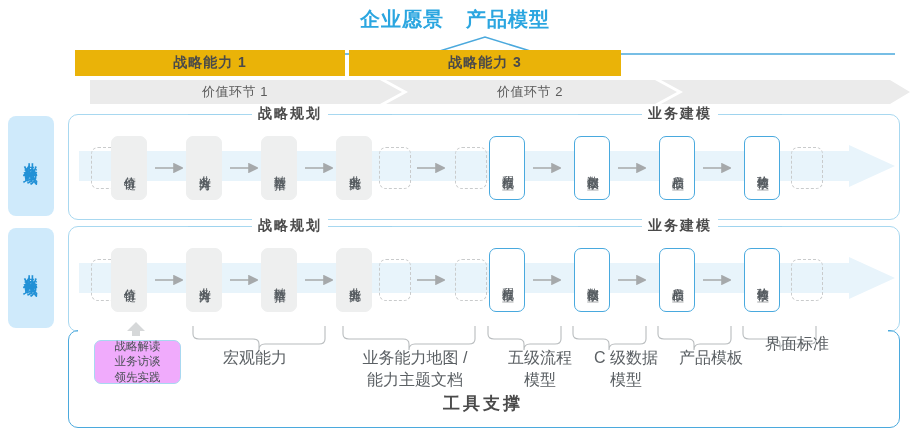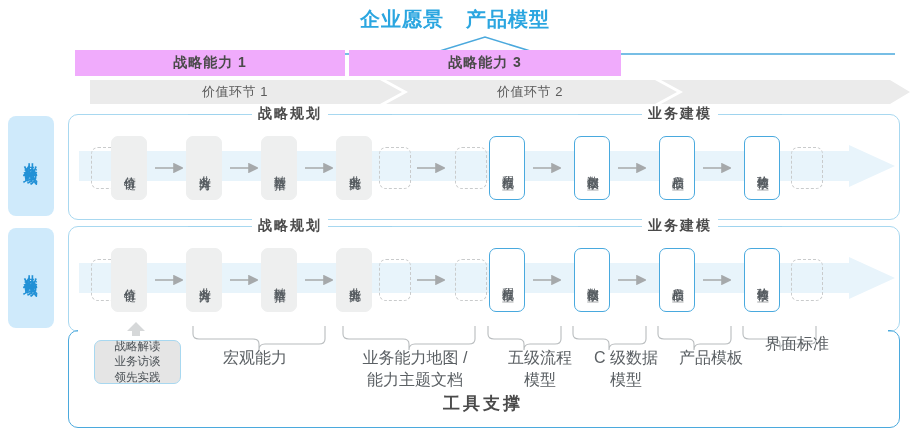--- a/index.html
+++ b/index.html
@@ -13,21 +13,21 @@
   
   .top-titles{position:absolute;left:0;top:4px;width:910px;height:30px;
     display:flex;justify-content:center;align-items:center;gap:22px;}
   .top-title{color:#2ba6e0;font-size:20px;font-weight:bold;letter-spacing:1px;}
 
   
   .tent{position:absolute;left:75px;top:34px;width:820px;height:22px;}
 
   
   .cap-row{position:absolute;left:75px;top:50px;width:820px;height:26px;display:flex;}
-  .cap{height:26px;background:#f0abfc;color:#4a4a4a;font-size:14px;font-weight:bold;
+  .cap{height:26px;background:#eab308;color:#4a4a4a;font-size:14px;font-weight:bold;
     display:flex;align-items:center;justify-content:center;margin-right:4px;letter-spacing:1px;}
   .cap:last-child{margin-right:0;}
 
   
   .vc-row{position:absolute;left:90px;top:80px;width:820px;height:24px;}
   .vc-label{position:absolute;top:0;height:24px;display:flex;align-items:center;
     justify-content:center;color:#5a5a5a;font-size:13px;z-index:3;letter-spacing:.5px;}
 
   
   .domain-tag{position:absolute;left:8px;width:46px;background:#cfeafb;
@@ -64,21 +64,21 @@
   .node.blue{background:#ffffff;border:1.5px solid #49a9de;}
   .node.dash{background:transparent;border:1.5px dashed #c9cbcc;width:30px;height:40px;}
 
   .arrow{position:absolute;z-index:5;width:28px;height:10px;}
 
   
   .brace{position:absolute;z-index:4;}
   .tool-label{position:absolute;text-align:center;color:#5b6064;font-size:16px;
     line-height:1.35;z-index:5;}
   .tool-box{position:absolute;border:1.2px solid #a8d8f0;border-radius:7px;
-    background:#e5e5e5;text-align:center;color:#4a5055;font-size:11.5px;line-height:1.35;
+    background:#f0abfc;text-align:center;color:#4a5055;font-size:11.5px;line-height:1.35;
     display:flex;align-items:center;justify-content:center;z-index:6;}
 
   
   .support{position:absolute;left:68px;top:330px;width:830px;height:96px;
     border:1.5px solid #4ba9dd;border-radius:10px;background:transparent;}
   .support-title{position:absolute;left:68px;top:392px;width:830px;text-align:center;
     color:#4a4a4a;font-size:17px;font-weight:bold;letter-spacing:3px;z-index:7;}
   .support-mask{position:absolute;left:78px;top:324px;width:810px;height:14px;background:#fff;z-index:2;}
 </style>
 </head>

